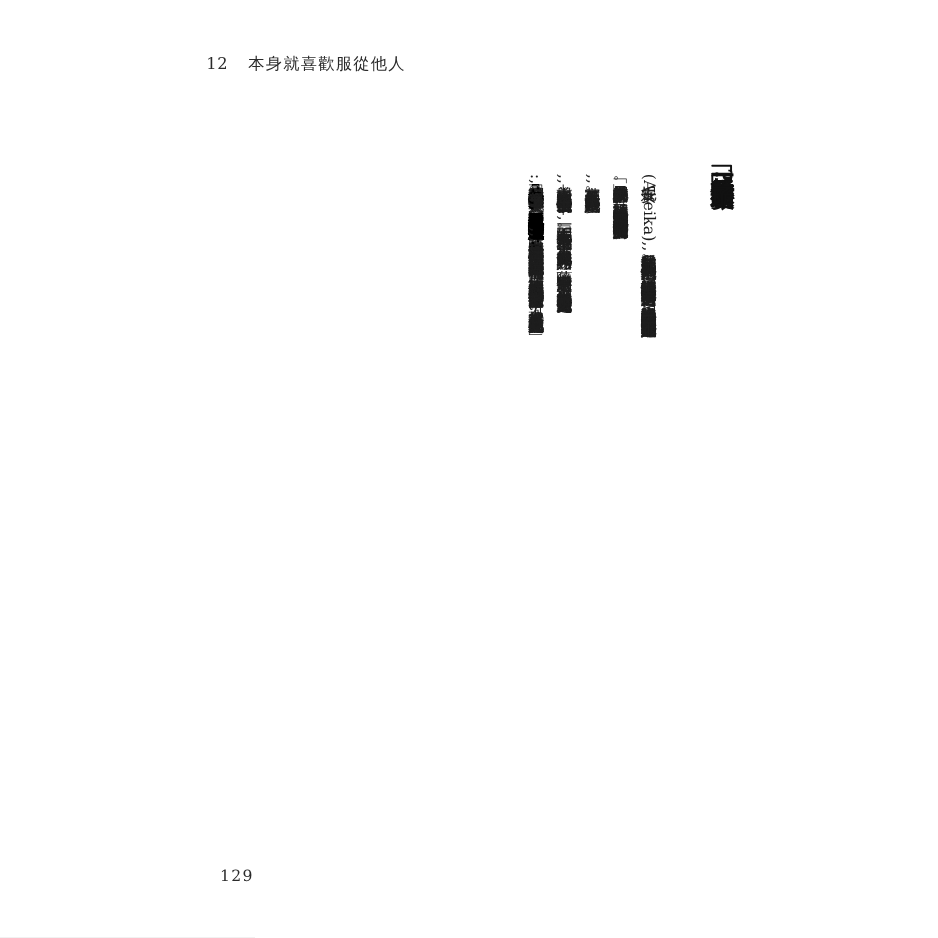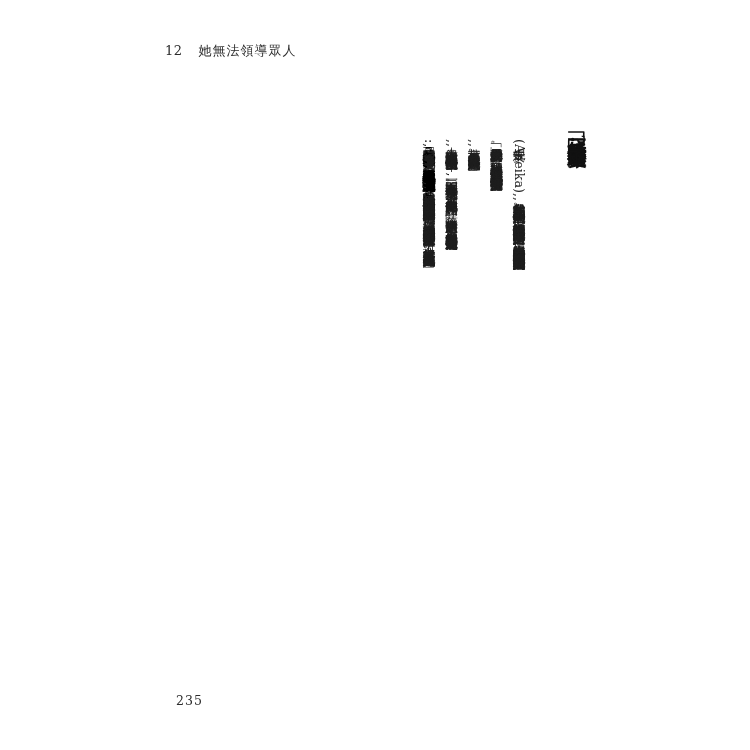--- a/index.html
+++ b/index.html
@@ -70,29 +70,29 @@
     color: #2b2b2b;
     letter-spacing: 1px;
   }
 </style>
 </head>
 <body>
 
 <div class="book-page">
 
   <div class="running-head">
-    <span class="chapter-number">12</span><span>她無法領導眾人</span>
+    <span class="chapter-number">12</span><span>本身就喜歡服從他人</span>
   </div>
 
   <div class="text-block">
     <h2 class="section-title">「好」孩子為什麼一夜之間變「壞」了?</h2>
     <div id="paragraphs">
         <p class="para"><span>安妮卡(Aneika)是我客戶的女兒,她和瑪婭同歲,但兩人的個性天差地別。安妮卡說話輕聲細語且個性溫和,她無法領導眾人,而是更適合當一個追隨者。安妮卡膽小如鼠,總是任由家長和朋友對自己呼來喝去,也樂於按照他們的命令行事,她的父母簡直不敢相信自己的孩子居然是這麼「乖」。</span></p>
         <p class="para"><span>安妮卡是許多家長心目中的「夢幻子女」。她超級聽話,從不違抗父母的命令,她的爸媽總誇獎她是「完美的女兒」,而安妮卡在聽見大人的誇獎後,便會加倍努力擺脫所有瑕疵與汙點。</span></p>
         <p class="para"><span>其實,安妮卡要的不只是完美,她更想讓自己變成超人。</span></p>
         <p class="para"><span>上中學前,安妮卡的表現都還算正常,但狗血的事情很快就發生了——安妮卡在一夜之間,搖身一變成為「壞」孩子。她不再是那個完美的女兒,開始翹課、嗑藥,做遍所有叛逆的事。安妮卡的父母百思不得其解,完全不知道之前那個天使女兒究竟怎麼了。</span></p>
         <p class="para"><span>我是這樣對他們說的:「這種情況在</span><span class="b">『乖』孩子</span><span>身上很普遍,尤其是女孩子。這類孩子</span><span class="b">本身就喜歡服從他人,如果家長不理解這一點,就有可能對孩子施加太多控制。</span><span>在家長的自我眼中,</span><span class="b">『乖』</span><span>孩子本來就容易掌控,這也是你們家的情況,你們認為自己可以對安妮卡呼來喝去,但現在她已經受夠了,不會再任由你們擺布。你們可以理解成安妮卡崩潰了,她不想再當你們心目中那個完美女孩,所以才會做出這麼多脫序的行為。不過,這其實是一件好事,代表她正在打破超完美主義的面具。」</span></p>
       </div>
   </div>
 
-  <div class="folio">235</div>
+  <div class="folio">129</div>
 
 </div>
 
 </body></html>

